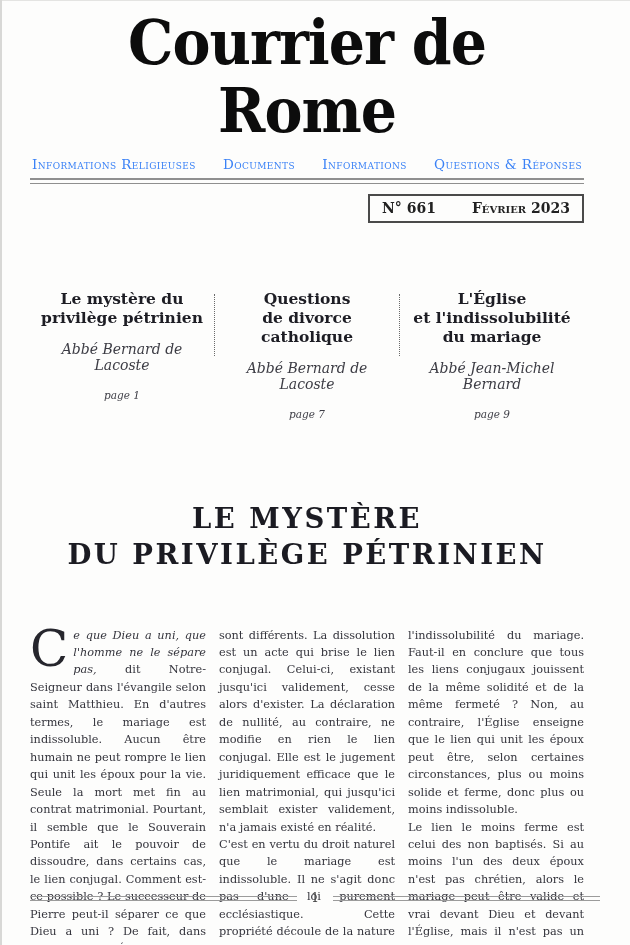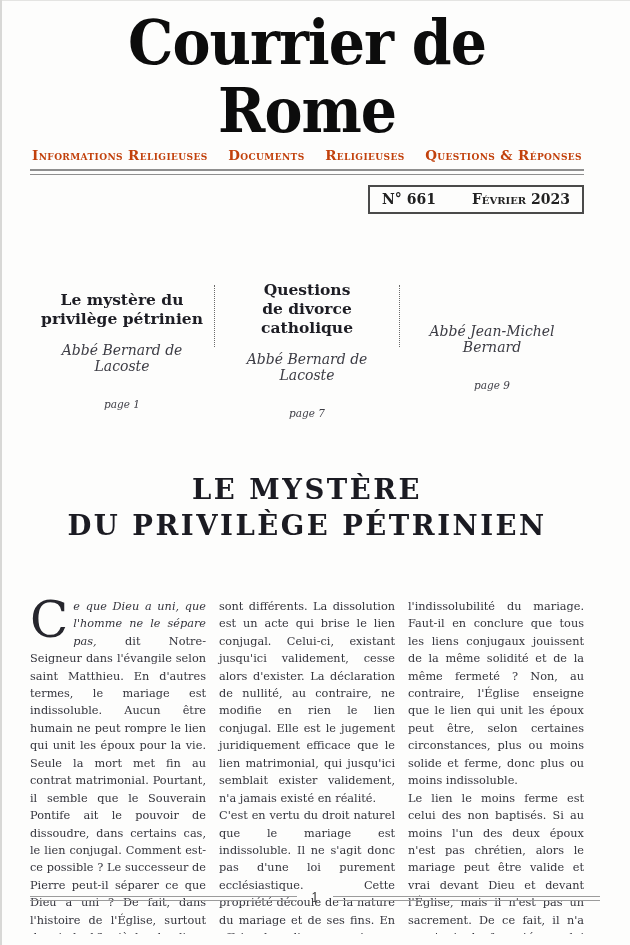--- a/index.html
+++ b/index.html
@@ -21,24 +21,24 @@
     font-size: 57px;
     letter-spacing: -1px;
     color: #0c0c0c;
     margin: 4px 0 0 0;
     line-height: 1.1;
     transform: scaleY(1.08);
     font-family: "DejaVu Serif", serif;
   }
   .nav-row {
     display: flex; justify-content: space-between; align-items: baseline;
-    margin-top: 8px; padding: 0 2px;
+    margin-top: 17px; padding: 0 2px;
     font-variant: small-caps;
-    font-weight: 700; font-size: 13.5px; letter-spacing: .4px;
-    color: #c2410c;
+    font-weight: 400; font-size: 13.5px; letter-spacing: .4px;
+    color: #3b82f6;
   }
   .double-rule {
     margin-top: 6px; height: 3px;
     border-top: 2px solid #8f8f8f;
     border-bottom: 1px solid #8f8f8f;
   }
 
   
   .issue-box {
     margin: 10px 0 0 auto;
@@ -46,37 +46,37 @@
     border: 2px solid #4a4a4a;
     padding: 4px 12px 5px 12px;
     display: flex; justify-content: space-between; align-items: baseline;
     font-variant: small-caps; font-weight: 700; font-size: 14px;
     color: #222;
   }
 
   
   .teasers {
     margin-top: 67px;
-    display: flex; align-items: center;
+    display: flex; align-items: flex-start;
   }
   .teaser { flex: 1; text-align: center; padding: 0 8px; }
   .teaser-title {
     font-weight: 700; font-size: 15.5px; line-height: 1.22;
     color: #1d1d24; white-space: pre-line; margin: 0;
   }
   .teaser-author { font-style: italic; font-size: 14px; color: #3c3c44; margin-top: 13px; }
-  .teaser-page { font-style: italic; font-size: 10.5px; color: #3c3c44; margin-top: 24px; }
+  .teaser-page { font-style: italic; font-size: 10.5px; color: #3c3c44; margin-top: 16px; }
   .teaser-divider {
     width: 0; border-left: 1.5px dotted #6a6a6a;
     height: 62px; margin-top: 4px; align-self: flex-start;
   }
 
   
   .headline {
-    margin-top: 52px;
+    margin-top: 80px;
     text-align: center;
     text-transform: uppercase;
     font-weight: 600;
     font-size: 27.5px;
     letter-spacing: 2.5px;
     line-height: 1.32;
     color: #1b1b22;
     white-space: pre-line;
   }
 
@@ -124,21 +124,21 @@
 </head>
 <body>
 
 <div class="page">
 
   <div class="masthead-title">Courrier de Rome</div>
 
   <div class="nav-row">
     <span>Informations Religieuses</span>
     <span>Documents</span>
-    <span>Religieuses</span>
+    <span>Informations</span>
     <span>Questions &amp; Réponses</span>
   </div>
 
   <div class="double-rule"></div>
 
   <div class="issue-box">
     <span>N° 661</span>
     <span>Février 2023</span>
   </div>
 
@@ -151,20 +151,23 @@
     </div>
     <div class="teaser-divider"></div>
     <div class="teaser">
       <p class="teaser-title">Questions
 de divorce catholique</p>
       <div class="teaser-author">Abbé Bernard de Lacoste</div>
       <div class="teaser-page">page 7</div>
     </div>
     <div class="teaser-divider"></div>
     <div class="teaser">
+      <p class="teaser-title">L'Église
+et l'indissolubilité
+du mariage</p>
       <div class="teaser-author">Abbé Jean-Michel Bernard</div>
       <div class="teaser-page">page 9</div>
     </div>
   </div>
 
   <div class="headline">Le mystère
 du privilège pétrinien</div>
 
   <div class="columns">
     <div class="col">

